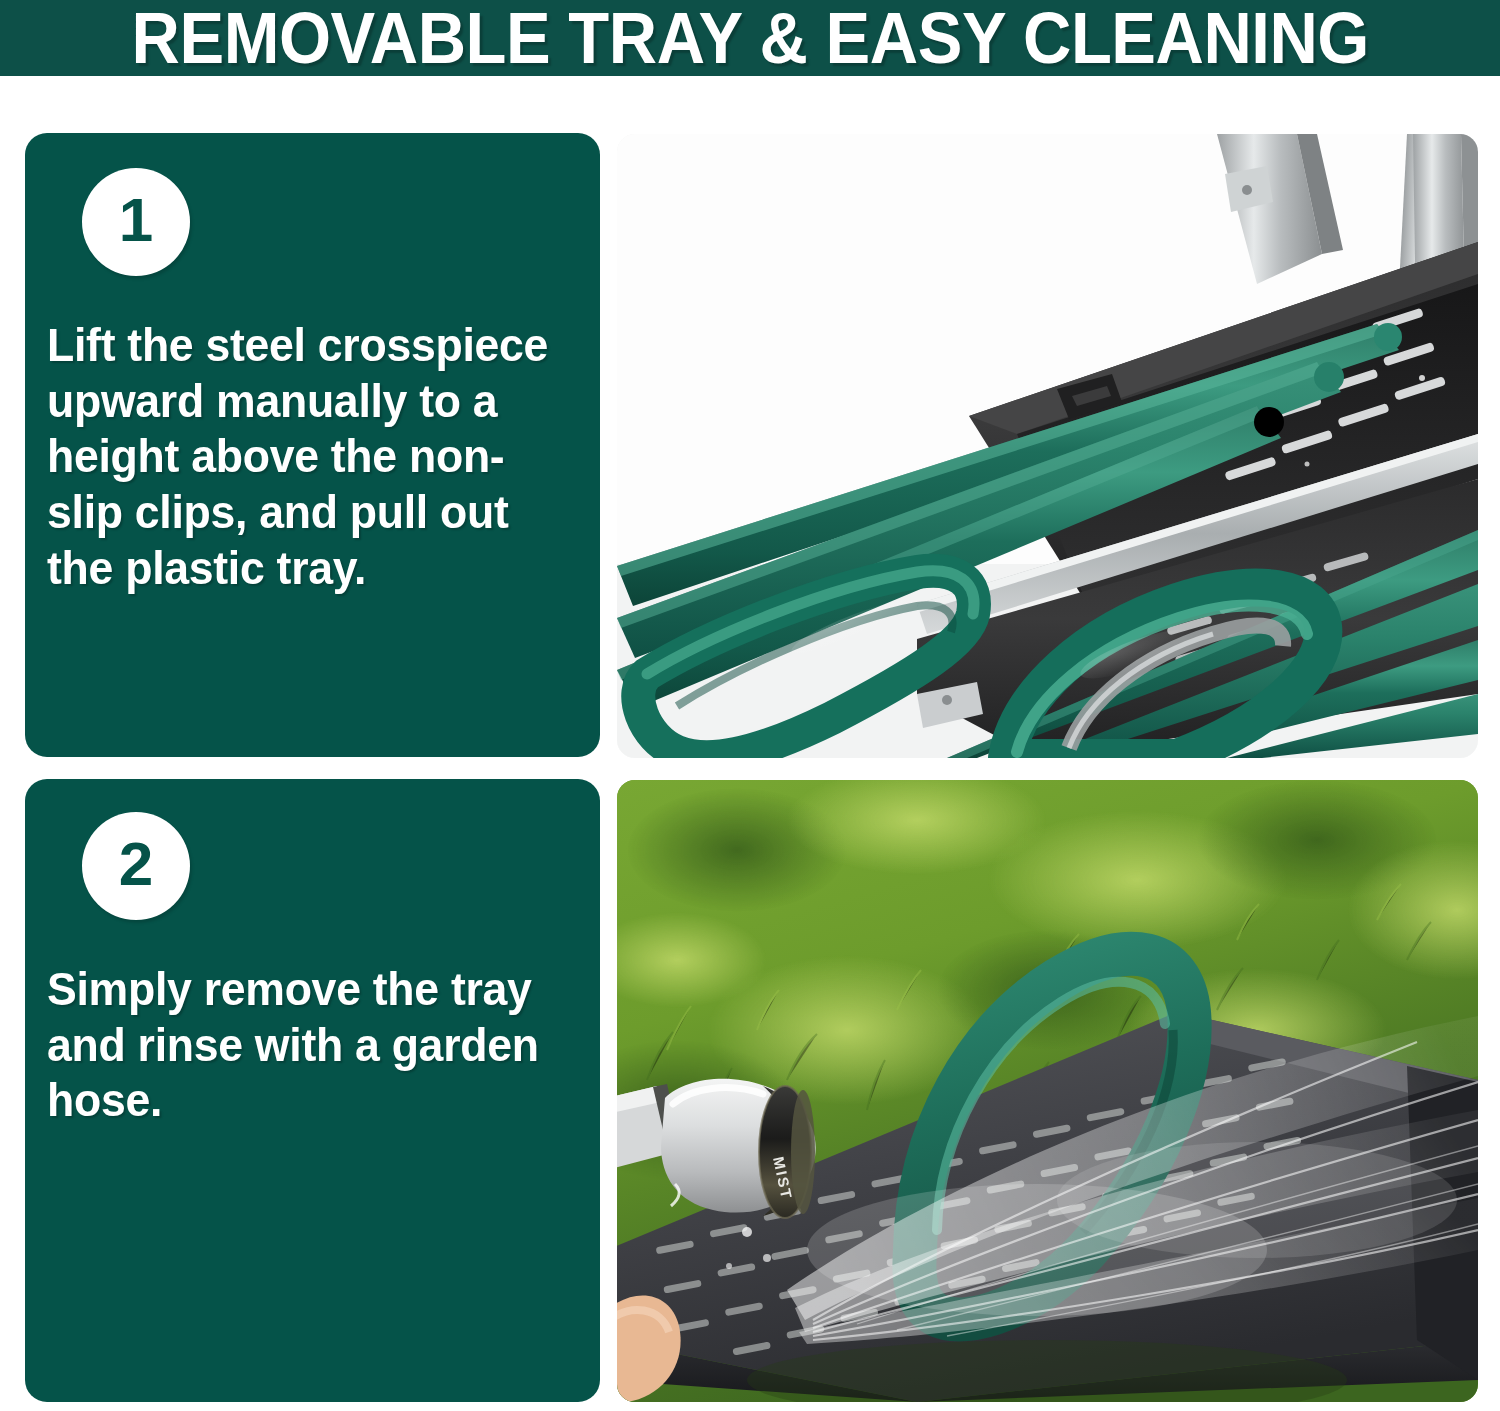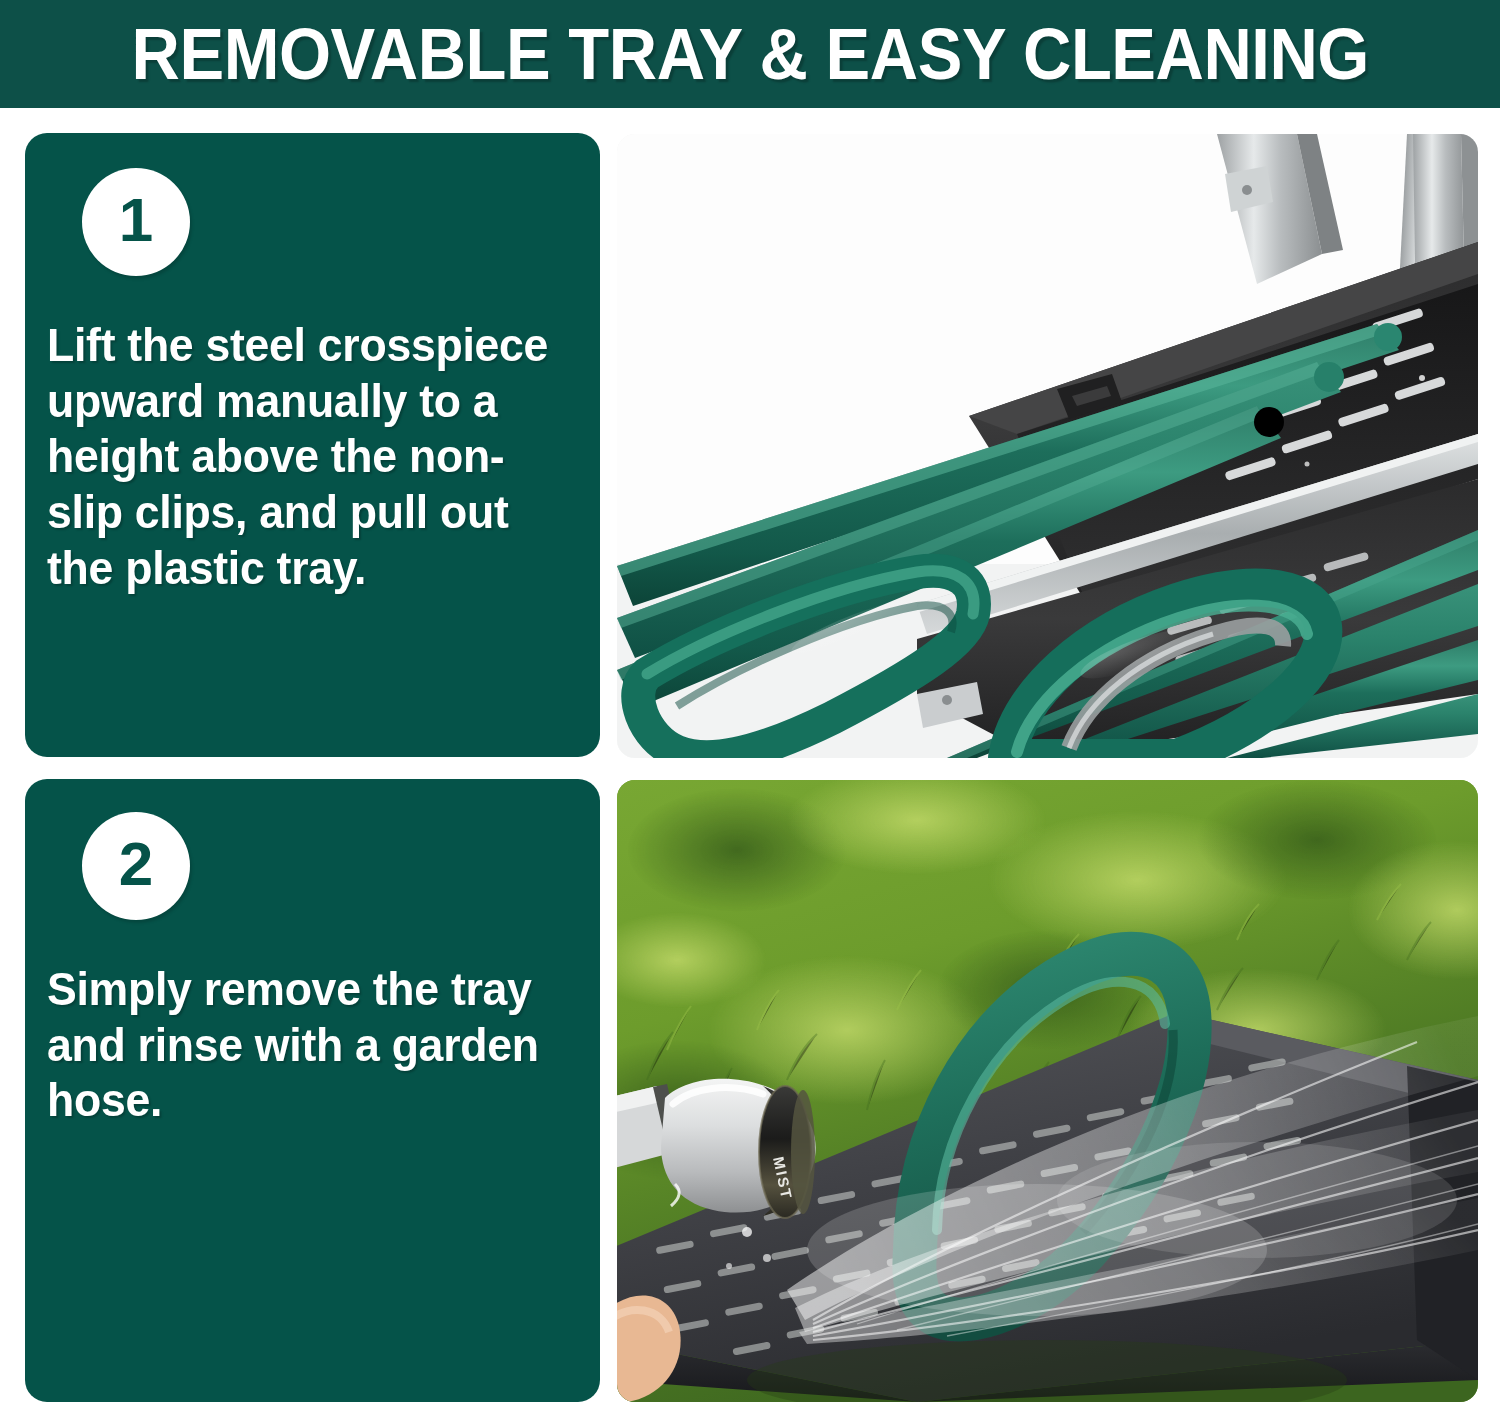--- a/index.html
+++ b/index.html
@@ -2,21 +2,21 @@
 <html><head>
 <meta charset="utf-8">
 <style>
   * { margin:0; padding:0; box-sizing:border-box; }
   html,body { width:1500px; height:1411px; background:#ffffff; font-family:"Liberation Sans", sans-serif; }
 
   .page { position:relative; width:1500px; height:1411px; background:#fff; overflow:hidden; }
 
   
   .header {
-    position:absolute; left:0; top:0; width:1500px; height:108px;
+    position:absolute; left:0; top:0; width:1500px; height:76px;
     background:#0d5048;
     display:flex; align-items:center; justify-content:center;
   }
   .header-title {
     color:#ffffff;
     font-family:"Liberation Sans", sans-serif;
     font-weight:700;
     font-size:72px;
     letter-spacing:-0.5px;
     line-height:1;

